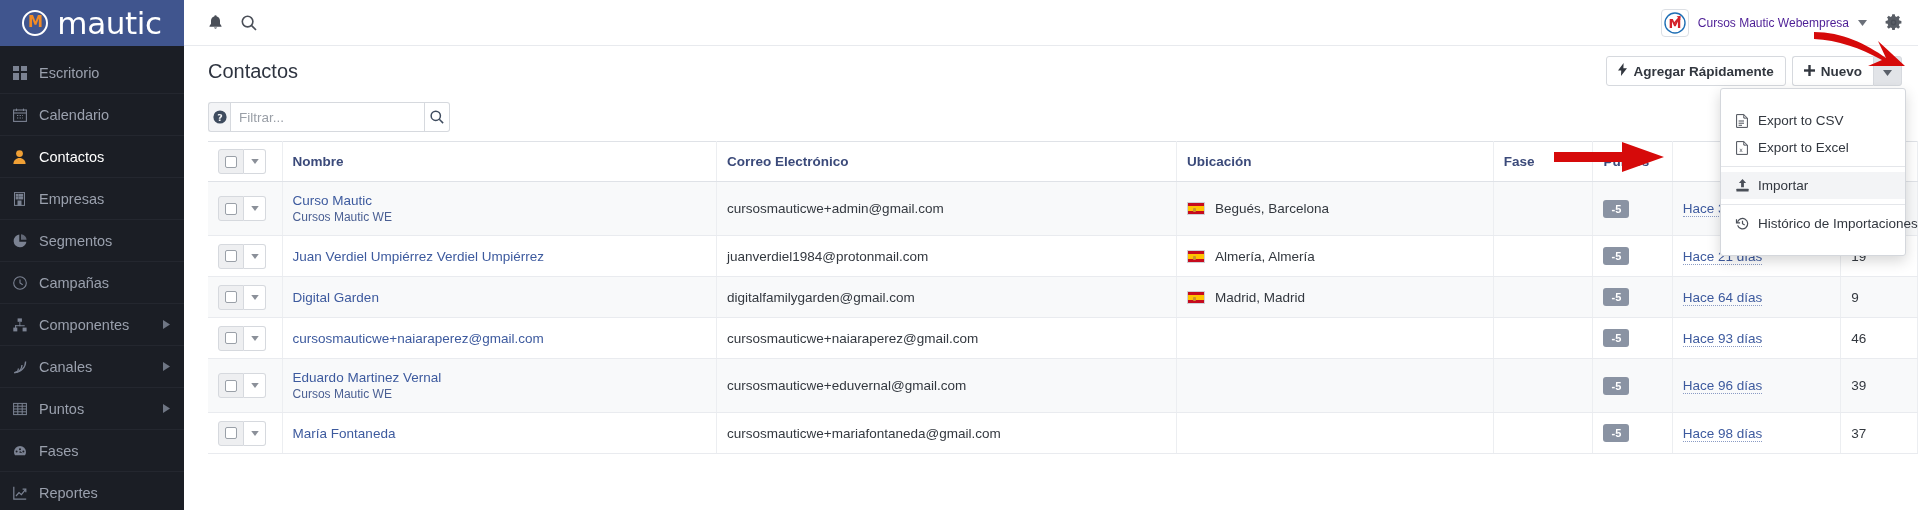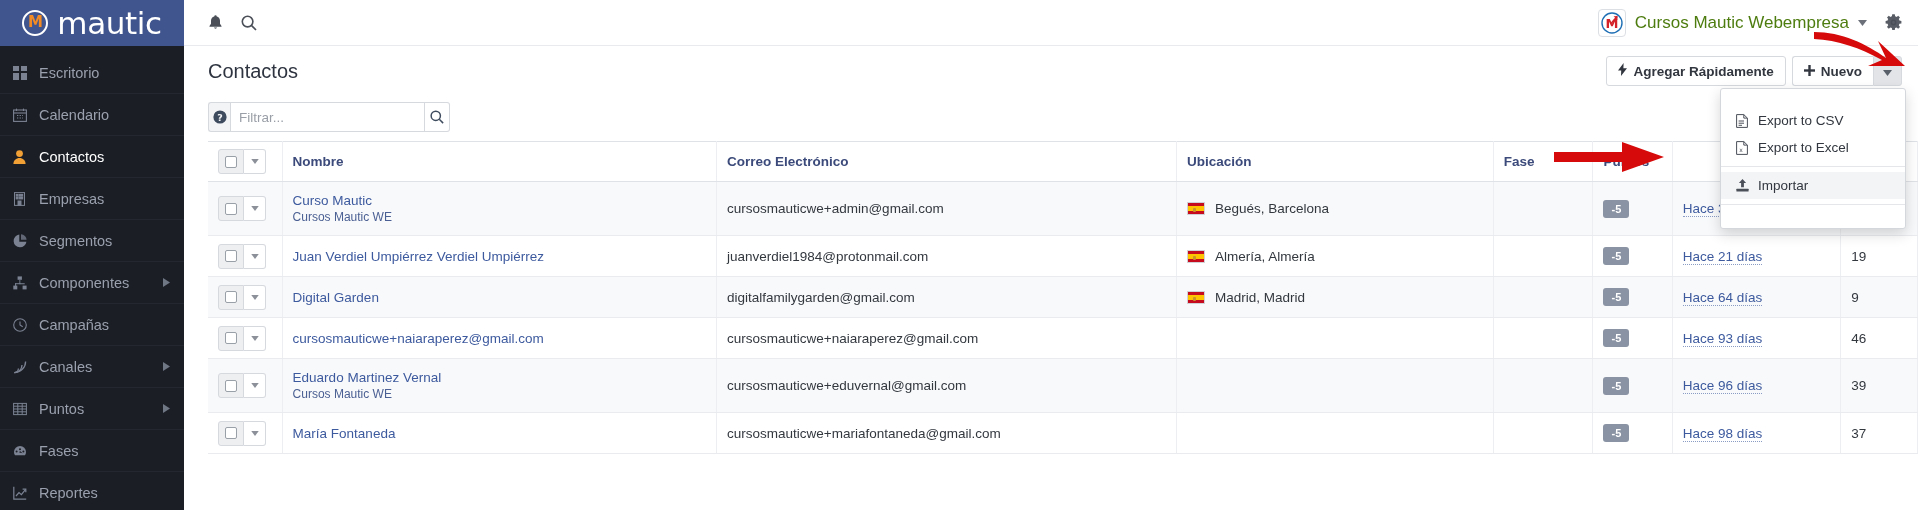--- a/index.html
+++ b/index.html
@@ -83,21 +83,21 @@
     color: #4a4f58; cursor: pointer;
   }
   .tb-spacer { flex: 1 1 auto; }
   .user-box { display: flex; align-items: center; gap: 9px; cursor: pointer; }
   .user-avatar {
     width: 28px; height: 28px; border-radius: 4px;
     border: 1px solid #dcdfe4; background: #fff;
     display: flex; align-items: center; justify-content: center;
     position: relative; flex: 0 0 28px;
   }
-  .user-name { font-size: 17px; color: #4d7c0f; }
+  .user-name { font-size: 12px; color: #4c1d95; }
   .user-caret { color: #6b7079; font-size: 9px; }
   .gear-btn {
     margin-left: 18px; color: #4a4f58; cursor: pointer;
     display: flex; align-items: center;
   }
 
   
   #pagehead {
     height: 50px; flex: 0 0 50px;
     display: flex; align-items: center;
@@ -333,45 +333,45 @@
           <svg width="14" height="14" viewBox="0 0 14 14" fill="currentColor">
               <path d="M6.3 0.6A6.4 6.4 0 1 0 13.4 7.7H6.3z"></path>
               <path d="M8 0.2v5.6h5.6A5.8 5.8 0 0 0 8 0.2z" opacity="0.75"></path>
             </svg>
         </span>
         <span class="lbl">Segmentos</span>
       </div>
 
       <div class="nav-item">
         <span class="ico">
+          <svg width="14" height="14" viewBox="0 0 14 14" fill="none" stroke="currentColor" stroke-width="1.1">
+              <circle cx="7" cy="7" r="6.3"></circle>
+              <path d="M7 3.4V7l2.7 1.8"></path>
+            </svg>
+        </span>
+        <span class="lbl">Campañas</span>
+      </div>
+
+      <div class="nav-item">
+        <span class="ico">
           <svg width="14" height="14" viewBox="0 0 14 14" fill="currentColor">
               <rect x="4.6" y="0.4" width="4.3" height="3.4"></rect>
               <rect x="0.3" y="9.6" width="4" height="3.8"></rect>
               <rect x="9.6" y="9.6" width="4" height="3.8"></rect>
               <path d="M6.4 3.9h0.9v3.3h4.4v1H6.4z"></path>
               <path d="M2.1 7.2h1v3.1h-1z"></path>
               <path d="M2.1 7.2h5.2v1H2.1z"></path>
             </svg>
         </span>
         <span class="lbl">Componentes</span>
         <span class="caret">
           <svg width="7" height="9" viewBox="0 0 7 9" fill="currentColor">
               <path d="M0 0l7 4.5L0 9z"></path>
             </svg>
         </span>
-      </div>
-
-      <div class="nav-item">
-        <span class="ico">
-          <svg width="14" height="14" viewBox="0 0 14 14" fill="none" stroke="currentColor" stroke-width="1.1">
-              <circle cx="7" cy="7" r="6.3"></circle>
-              <path d="M7 3.4V7l2.7 1.8"></path>
-            </svg>
-        </span>
-        <span class="lbl">Campañas</span>
       </div>
 
       <div class="nav-item">
         <span class="ico">
           <svg width="14" height="14" viewBox="0 0 14 14" fill="none" stroke="currentColor" stroke-width="1.3">
               <path d="M1.4 12.6A11.2 11.2 0 0 0 12.6 1.4"></path>
               <path d="M1.4 12.6A7.6 7.6 0 0 0 9 5"></path>
               <path d="M1.4 12.6a4 4 0 0 0 4-4"></path>
             </svg>
         </span>
@@ -710,20 +710,30 @@
       <div class="dd-item highlight">
         <span class="dd-ico">
           <svg width="13" height="13" viewBox="0 0 13 13" fill="currentColor">
               <path d="M6.5 0 2.9 4h2.2v4.2h2.8V4h2.2z"></path>
               <rect x="0.4" y="9.8" width="12.2" height="2.6" rx="0.5"></rect>
             </svg>
         </span>
         <span>Importar</span>
       </div>
       <div class="dd-sep"></div>
+      <div class="dd-item">
+        <span class="dd-ico">
+          <svg width="13" height="13" viewBox="0 0 13 13" fill="none" stroke="currentColor" stroke-width="1.2">
+              <path d="M1.4 5.6A5.2 5.2 0 1 1 1.6 8.4"></path>
+              <path d="M0.5 2.2v3.6h3.6"></path>
+              <path d="M6.5 3.7v3l2.2 1.3"></path>
+            </svg>
+        </span>
+        <span>Histórico de Importaciones</span>
+      </div>
     </div>
   </section>
 
   <div class="red-arrow" id="arrow-top">
     <svg width="96" height="44" viewBox="0 0 96 44">
       <path d="M2 4 C 30 4, 54 16, 74 30 L 66 13 L 93 38 L 56 38 L 70 32 C 48 20, 26 12, 2 11 Z" fill="#d60a0a"></path>
     </svg>
   </div>
   <div class="red-arrow" id="arrow-import">
     <svg width="112" height="34" viewBox="0 0 112 34">

